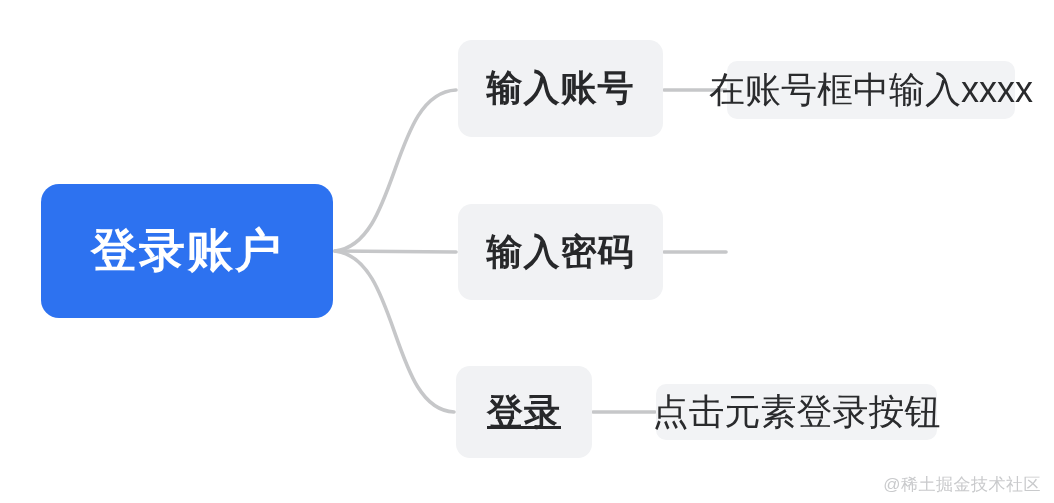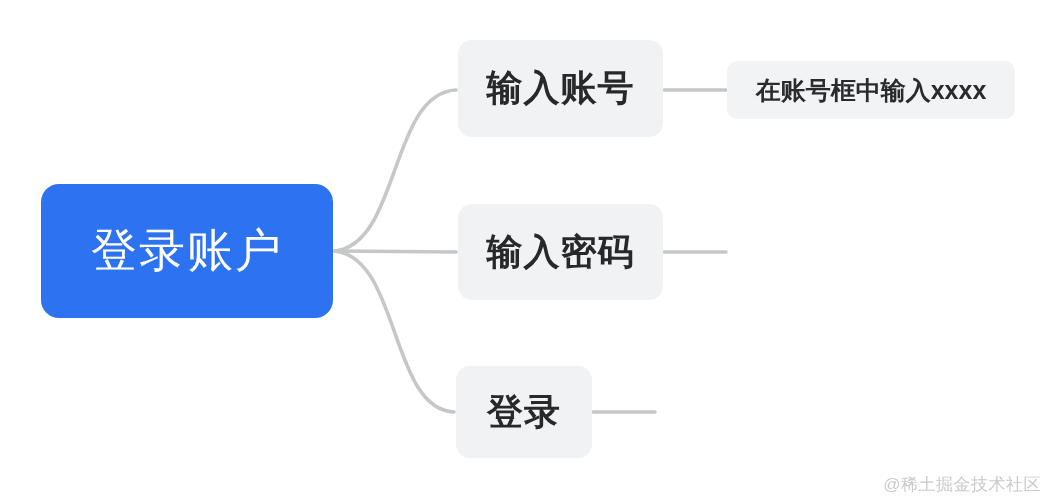--- a/index.html
+++ b/index.html
@@ -44,40 +44,40 @@
     white-space: nowrap;
     cursor: default;
   }
   .node-root {
     left: 41px; top: 184px;
     width: 292px; height: 134px;
     background: var(--root-bg);
     color: var(--root-text);
     border-radius: 18px;
     font-size: 46px;
-    font-weight: 400;
+    font-weight: 700;
     letter-spacing: 2px;
   }
   .node-step {
     background: var(--step-bg);
     color: var(--step-text);
     border-radius: 14px;
     font-size: 36px;
     font-weight: 700;
     letter-spacing: 1px;
   }
   .node-step.s1 { left: 458px; top: 40px;  width: 205px; height: 97px; }
   .node-step.s2 { left: 458px; top: 204px; width: 205px; height: 96px; }
-  .node-step.s3 { left: 456px; top: 366px; width: 136px; height: 92px; }
+  .node-step.s3 { left: 456px; top: 366px; width: 136px; height: 92px; text-decoration: underline; }
   .node-detail {
     background: var(--detail-bg);
     color: var(--detail-text);
     border-radius: 10px;
-    font-size: 25px;
-    font-weight: 700;
+    font-size: 36px;
+    font-weight: 400;
   }
   .node-detail.d1 { left: 727px; top: 61px;  width: 288px; height: 58px; }
   .node-detail.d2 { left: 727px; top: 224px; width: 288px; height: 57px; }
   .node-detail.d3 { left: 656px; top: 384px; width: 281px; height: 56px; }
   .watermark {
     position: absolute;
     right: 13px;
     bottom: 7px;
     font-size: 17px;
     color: var(--watermark);
@@ -99,16 +99,17 @@
     <path d="M 593 412 L 655 412"></path>
   </svg>
 
   <div class="node node-root">登录账户</div>
 
   <div class="node node-step s1">输入账号</div>
   <div class="node node-step s2">输入密码</div>
   <div class="node node-step s3">登录</div>
 
   <div class="node node-detail d1">在账号框中输入xxxx</div>
+  <div class="node node-detail d3">点击元素登录按钮</div>
 
   <div class="watermark">@稀土掘金技术社区</div>
 
 </div>
 
 </body></html>

